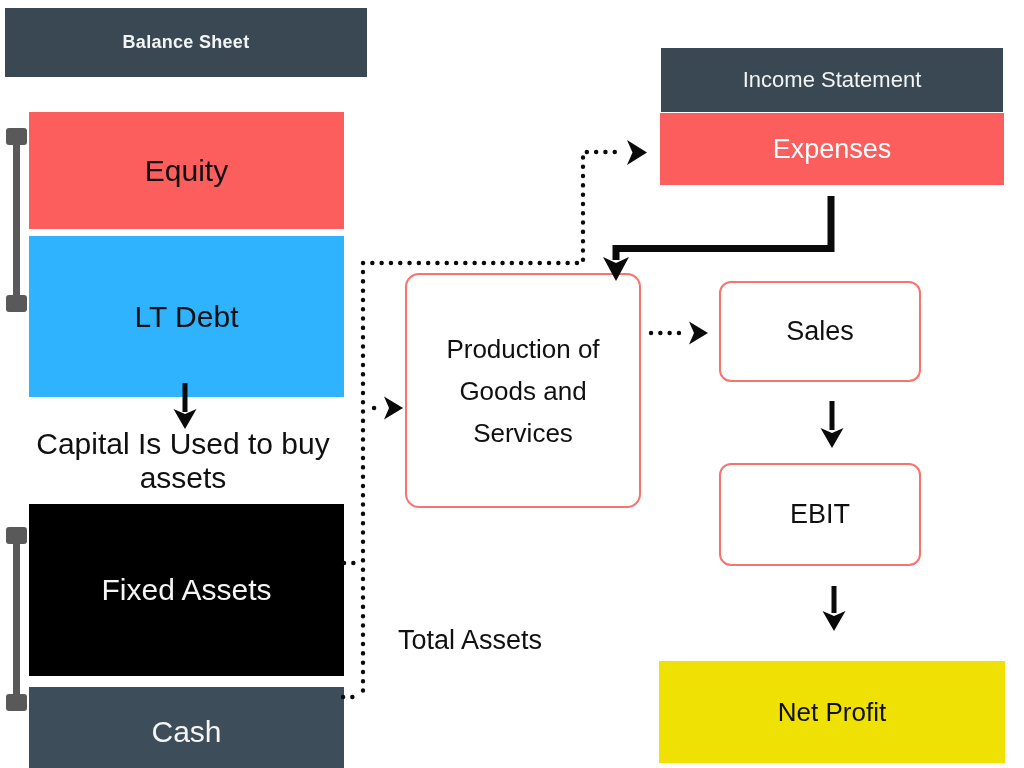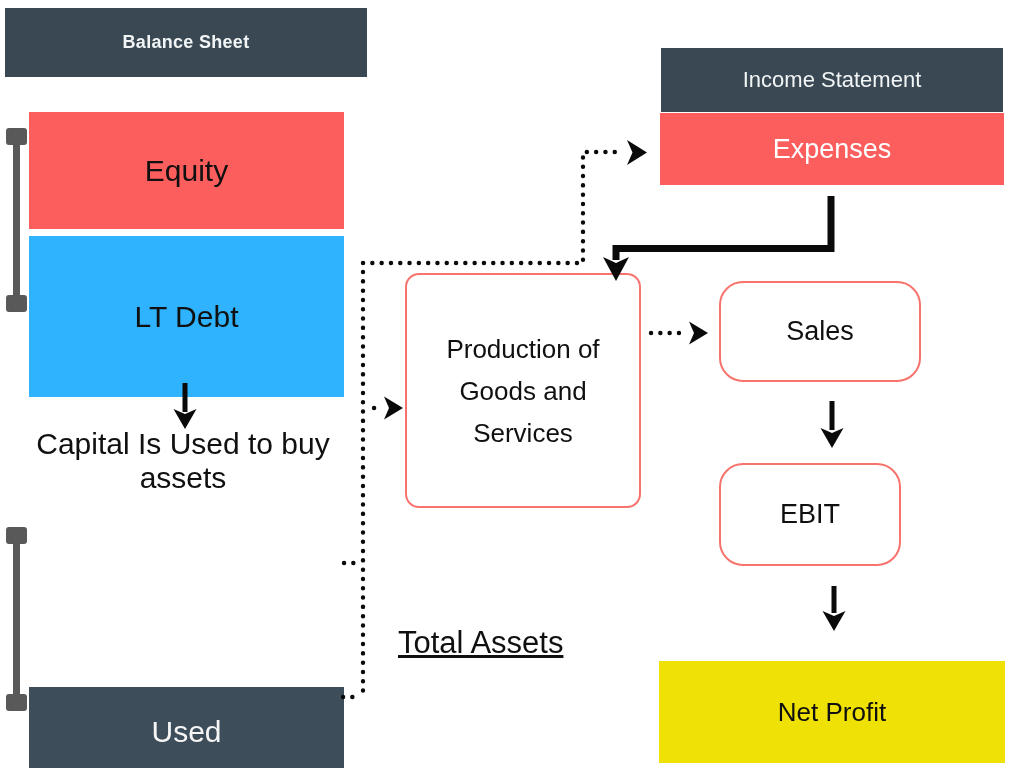--- a/index.html
+++ b/index.html
@@ -17,35 +17,35 @@
 
   
   .bs-box{left:29px;width:315px;font-size:30px;color:#101010;margin-top:24px;}
   .box-equity{top:88px;height:117px;background:#fc5d5d;}
   .box-ltdebt{top:212px;height:161px;background:#2fb3fe;}
   .box-fixed{top:480px;height:172px;background:#000000;color:#f5f5f5;}
   .box-cash{top:663px;height:90px;background:#3e4d5a;color:#f5f5f5;}
 
   
   .box-expenses{left:660px;top:113px;width:344px;height:72px;background:#fc5d5d;color:#ffffff;font-size:27px;}
-  .outline-box{background:#ffffff;border:2.5px solid #f8736e;border-radius:24px;color:#101010;font-size:27px;}
+  .outline-box{background:#ffffff;border:2.5px solid #f8736e;border-radius:12px;color:#101010;font-size:27px;}
   .box-sales{left:719px;top:281px;width:202px;height:101px;}
-  .box-ebit{left:719px;top:463px;width:182px;height:103px;}
+  .box-ebit{left:719px;top:463px;width:202px;height:103px;}
   .box-netprofit{left:659px;top:661px;width:346px;height:102px;background:#efe103;color:#101010;font-size:26px;}
 
   
   .box-production{left:405px;top:273px;width:236px;height:235px;background:#ffffff;
     border:2.5px solid #f8736e;border-radius:14px;color:#101010;font-size:26px;line-height:42px;}
   .box-production .inner{max-width:195px;}
 
   
   .lbl{color:#101010;}
   .lbl-tce{left:346px;top:156px;width:192px;font-size:27px;line-height:44px;text-align:center;}
   .lbl-capital-used{left:20px;top:427px;width:326px;font-size:30px;text-align:center;}
-  .lbl-total-assets{left:398px;top:625px;width:200px;font-size:31px;text-decoration:underline;}
+  .lbl-total-assets{left:398px;top:625px;width:200px;font-size:27px;}
 
   svg.overlay{position:absolute;left:0;top:0;pointer-events:none;}
 </style>
 </head>
 <body>
 
 <div class="stage">
 
   <div class="abs center hdr hdr-left">
     <span>Balance Sheet</span>
@@ -53,22 +53,25 @@
   <div class="abs center hdr hdr-right">
     <span>Income Statement</span>
   </div>
 
   <div class="abs center bs-box box-equity">
     <span>Equity</span>
   </div>
   <div class="abs center bs-box box-ltdebt">
     <span>LT Debt</span>
   </div>
+  <div class="abs center bs-box box-fixed">
+    <span>Fixed Assets</span>
+  </div>
   <div class="abs center bs-box box-cash">
-    <span>Used</span>
+    <span>Cash</span>
   </div>
 
   <div class="abs center box-expenses">
     <span>Expenses</span>
   </div>
   <div class="abs center outline-box box-sales">
     <span>Sales</span>
   </div>
   <div class="abs center outline-box box-ebit">
     <span>EBIT</span>

